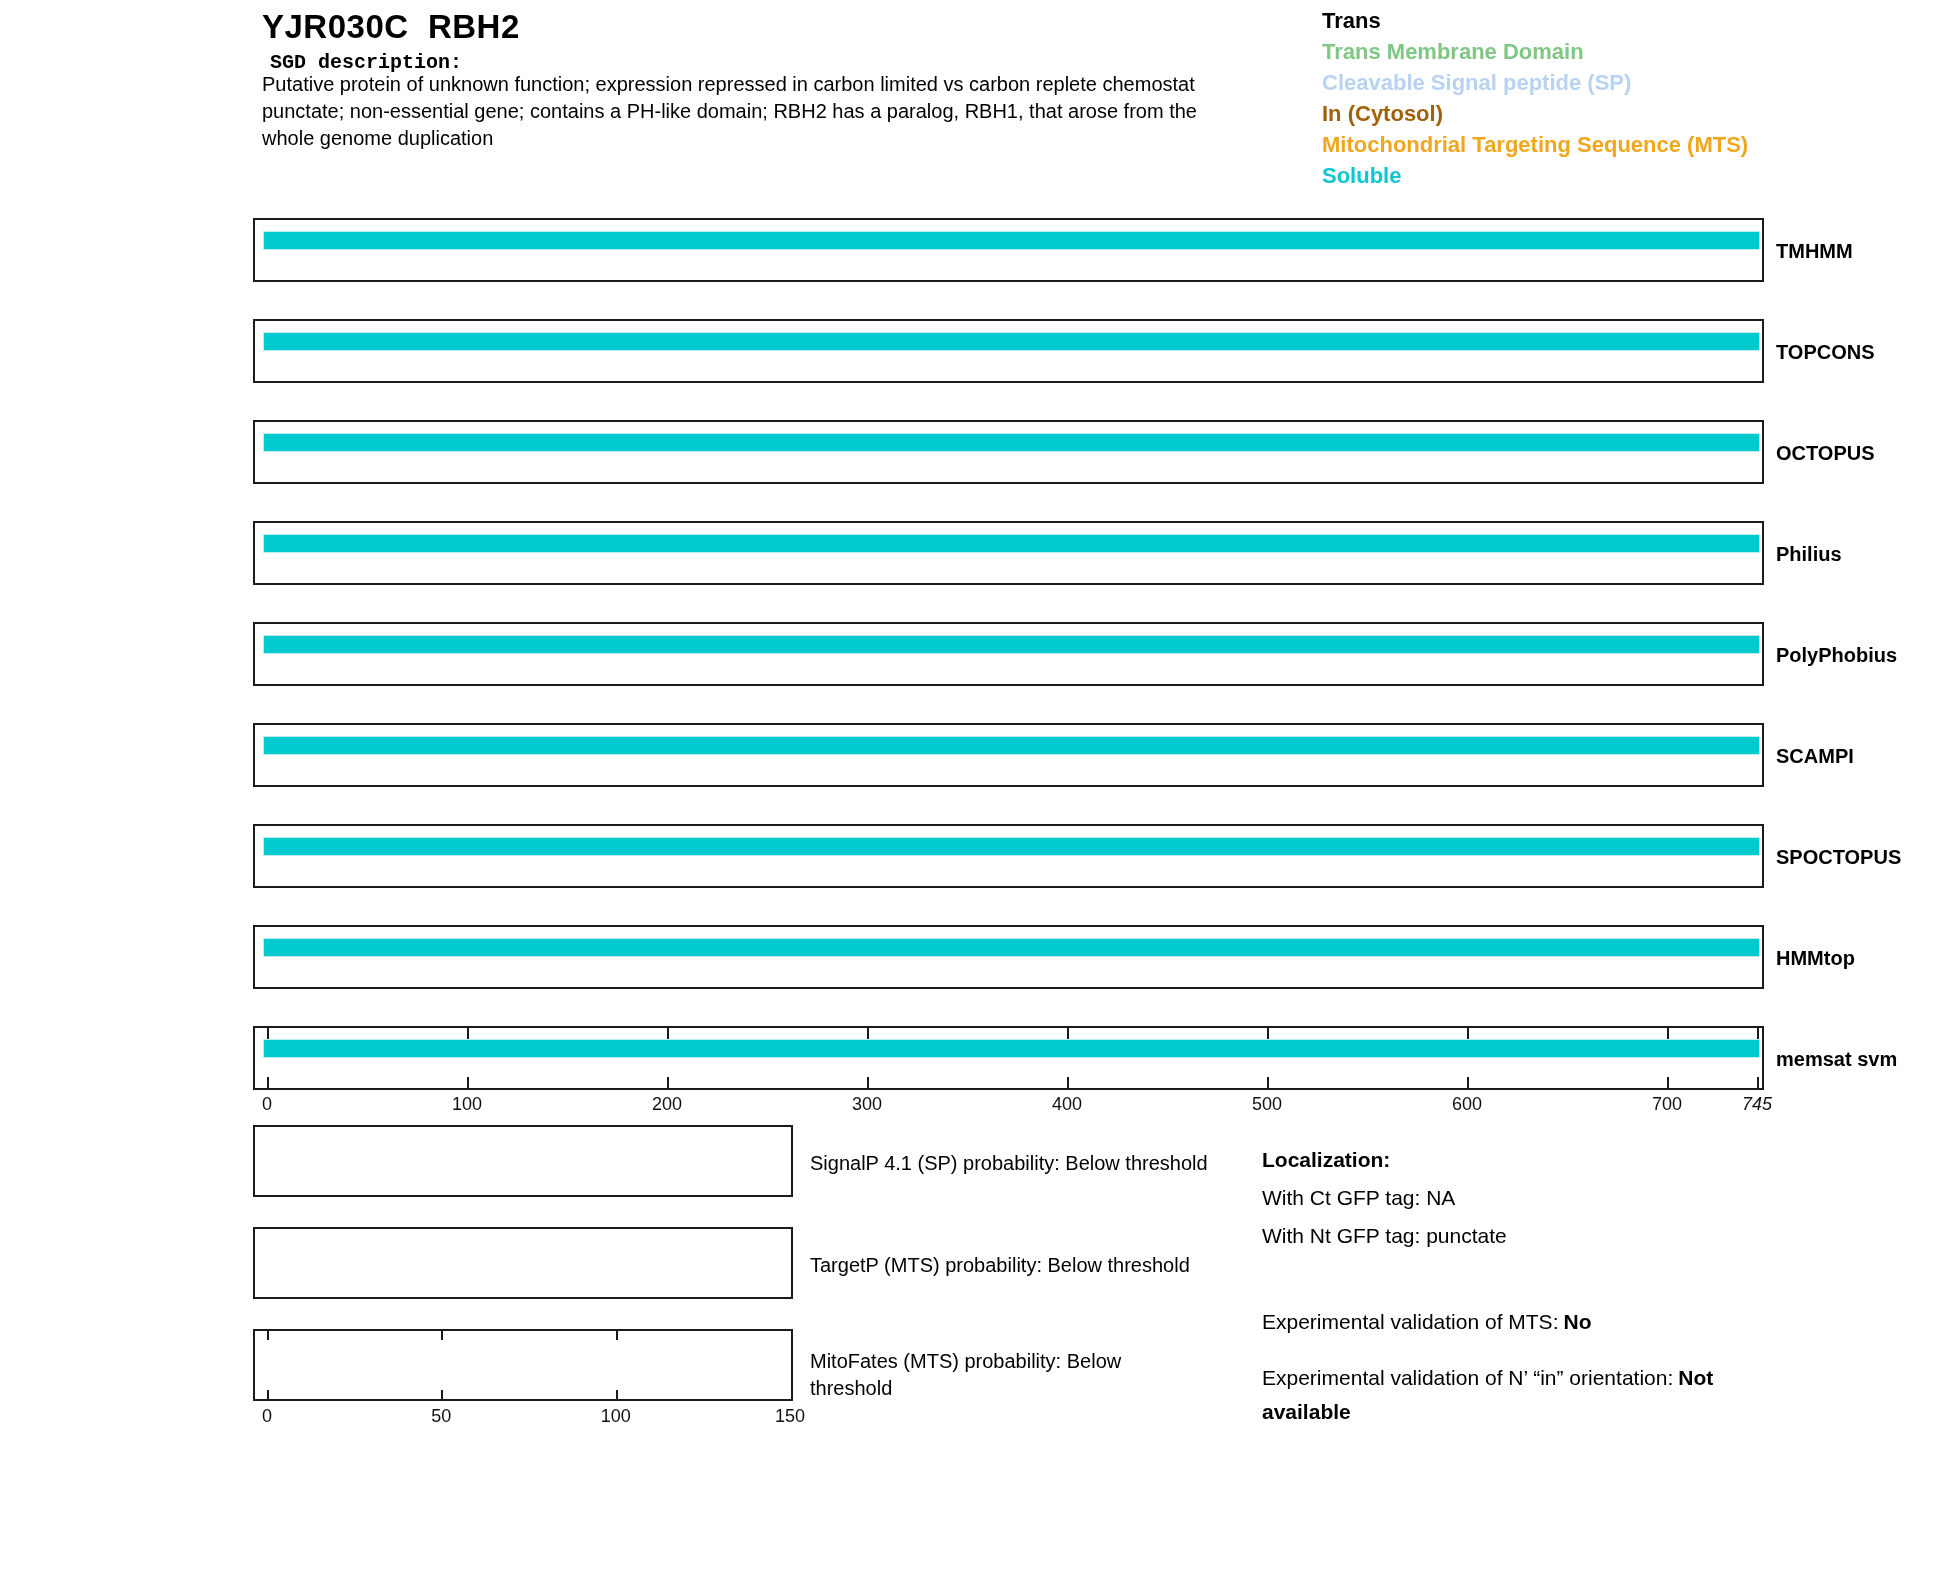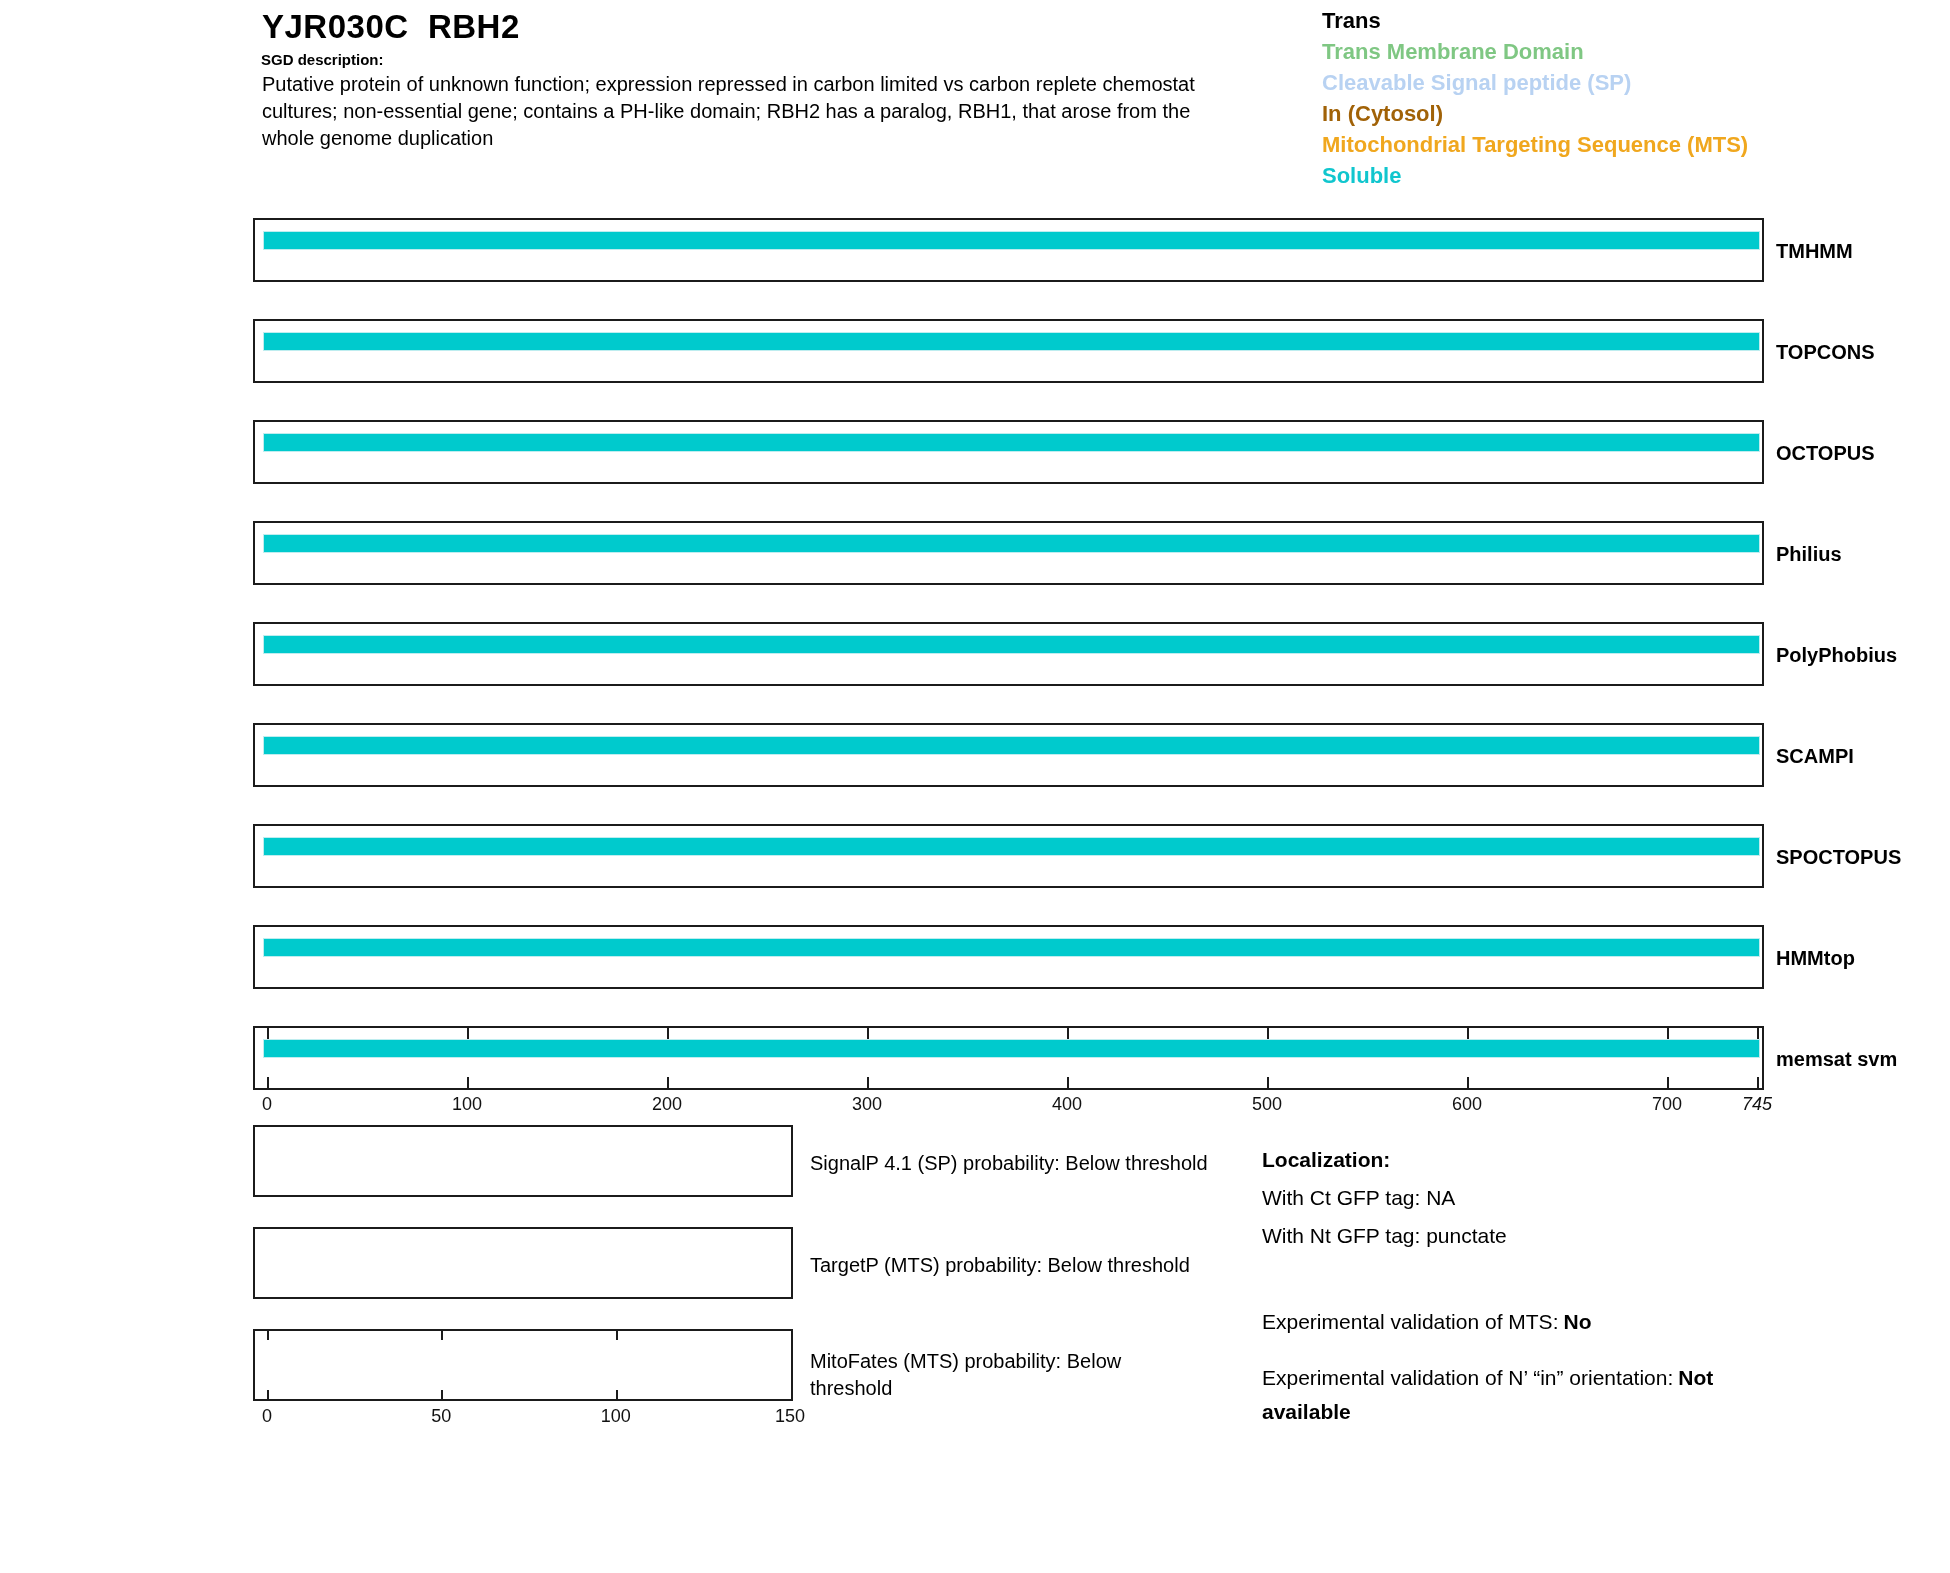--- a/index.html
+++ b/index.html
@@ -7,21 +7,21 @@
     position:relative;
     width:1950px;height:1573px;
     font-family:"Liberation Sans","DejaVu Sans",sans-serif;
     color:#000;
     overflow:hidden;
   }
   .abs{position:absolute;}
 
   
   .page-title{left:262px;top:8px;font-size:33px;font-weight:bold;white-space:pre;letter-spacing:.5px;}
-  .sgd-label{left:261px;top:51px;font-size:15px;font-weight:bold;}
+  .sgd-label{left:270px;top:51px;font-size:20px;font-weight:bold;font-family:Liberation Mono, monospace;}
   .description{left:262px;top:71px;font-size:20px;line-height:27px;}
 
   
   .legend{left:1322px;top:5px;font-size:22px;font-weight:bold;line-height:31px;}
   .legend-title{color:#000;}
 
   
   .track-box{
     left:253px;width:1511px;height:64px;
     border:2px solid #1b1b1b;box-sizing:border-box;background:#fff;
@@ -52,21 +52,21 @@
   .loc b{margin-left:5px;}
   .bold{font-weight:bold;}
 </style>
 </head>
 <body>
 
 <div class="abs page-title">YJR030C  RBH2</div>
 <div class="abs sgd-label">SGD description:</div>
 <div class="abs description">
   <div>Putative protein of unknown function; expression repressed in carbon limited vs carbon replete chemostat</div>
-  <div>cultures; non-essential gene; contains a PH-like domain; RBH2 has a paralog, RBH1, that arose from the</div>
+  <div>punctate; non-essential gene; contains a PH-like domain; RBH2 has a paralog, RBH1, that arose from the</div>
   <div>whole genome duplication</div>
 </div>
 
 <div class="abs legend" id="legend">
   <div class="legend-title">Trans</div>
 
     <div class="legend-item" style="color: rgb(127, 199, 131);">Trans Membrane Domain</div>
     <div class="legend-item" style="color: rgb(184, 210, 242);">Cleavable Signal peptide (SP)</div>
     <div class="legend-item" style="color: #a16207;">In (Cytosol)</div>
     <div class="legend-item" style="color: rgb(240, 167, 30);">Mitochondrial Targeting Sequence (MTS)</div>

